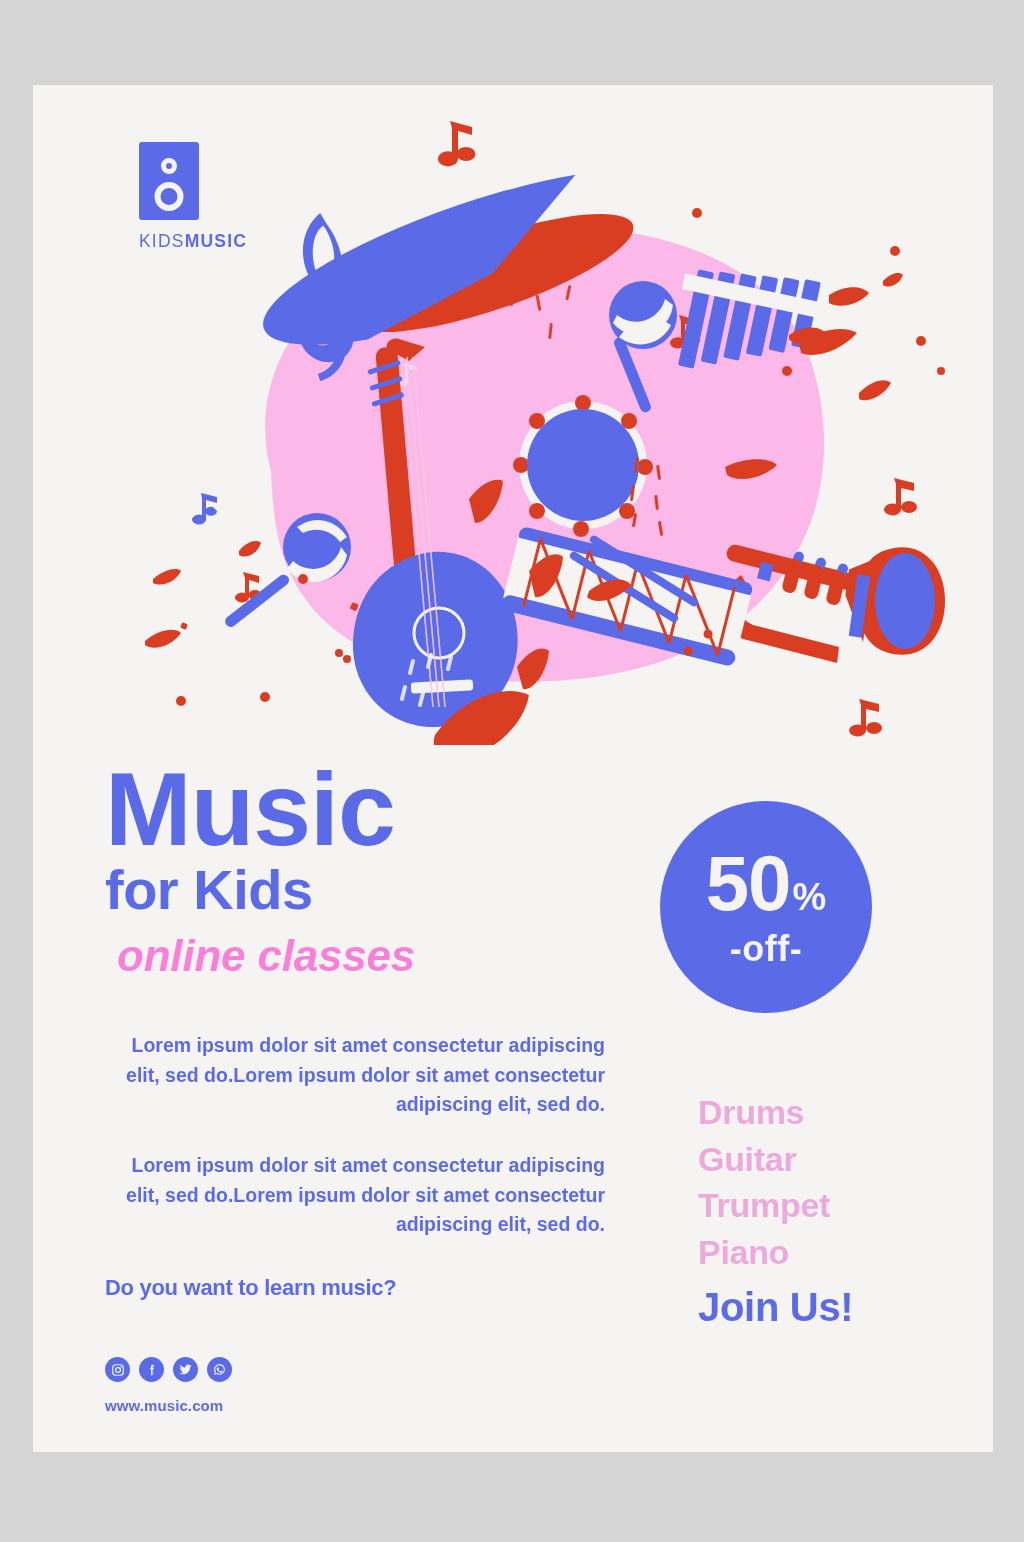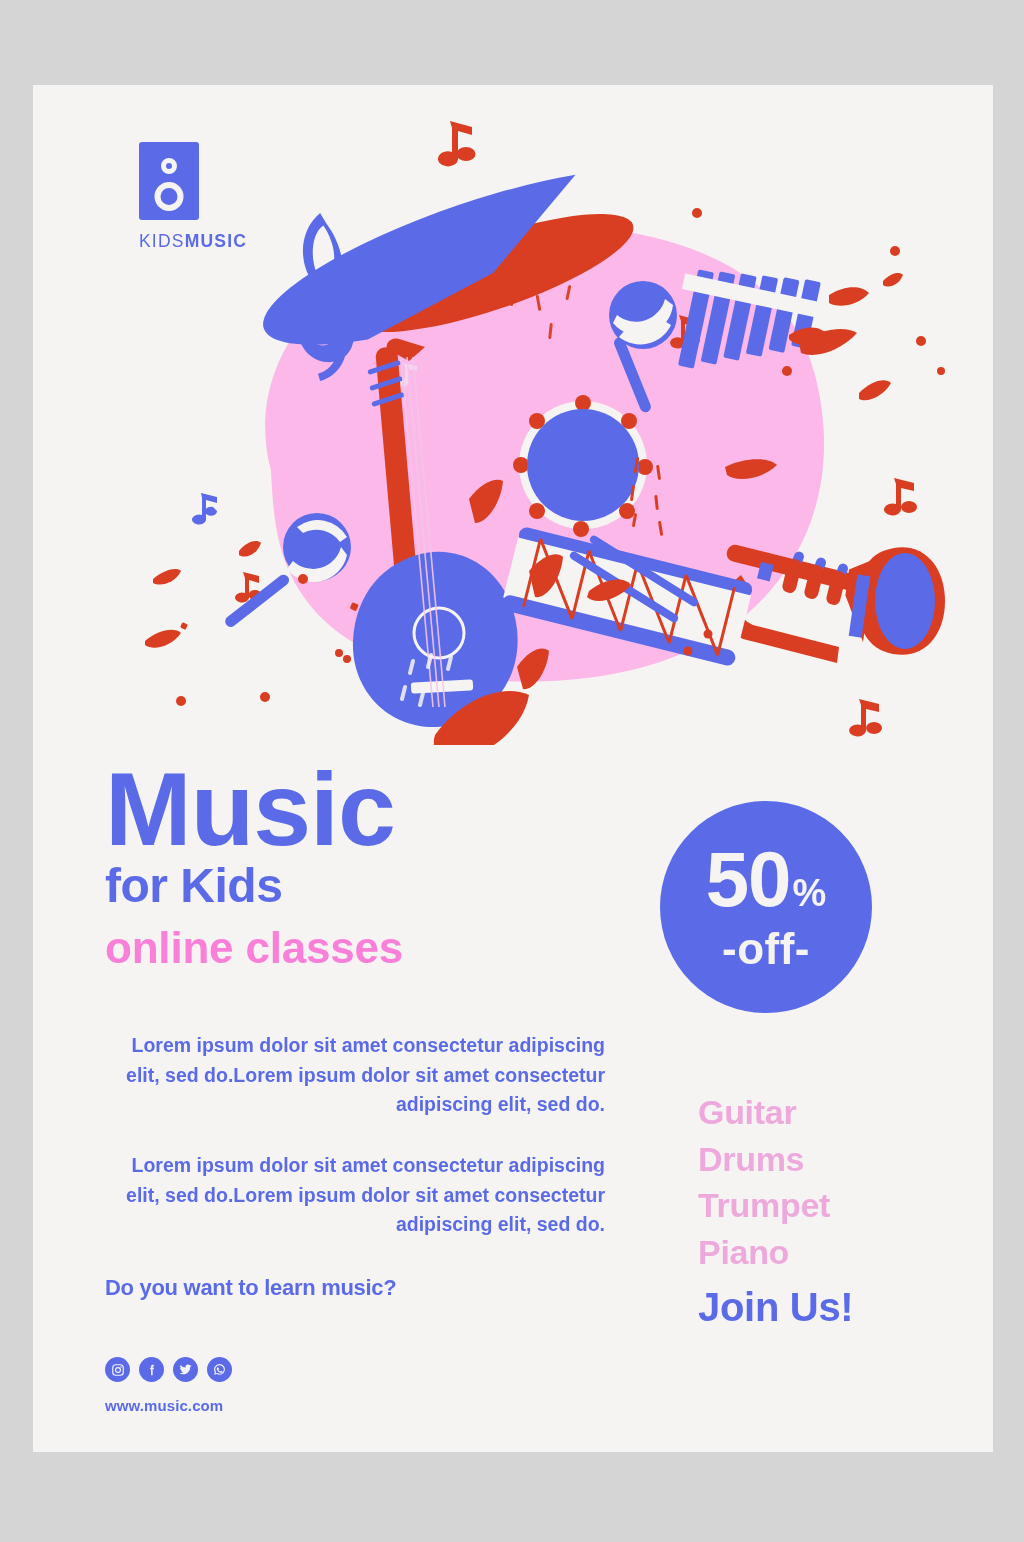--- a/index.html
+++ b/index.html
@@ -91,35 +91,36 @@
     width: 560px;
   }
   .h-music {
     font-size: 104px;
     font-weight: 800;
     color: #5b6be8;
     line-height: 0.96;
     letter-spacing: -1px;
   }
   .h-forkids {
-    font-size: 48px;
+    font-size: 56px;
     font-weight: 800;
     color: #5b6be8;
     line-height: 1.0;
     letter-spacing: -0.5px;
     margin-top: 2px;
   }
   .h-sub {
     font-size: 44px;
     font-weight: 700;
     color: #f97fd8;
     line-height: 1.0;
     margin-top: 16px;
-    margin-left: 0;
+    margin-left: 12px;
     letter-spacing: -0.2px;
+    font-style: italic;
   }
 
   
   .badge {
     position: absolute;
     left: 627px;
     top: 716px;
     width: 212px;
     height: 212px;
     border-radius: 50%;
@@ -139,21 +140,21 @@
     font-size: 78px;
     font-weight: 800;
     letter-spacing: -1px;
   }
   .badge-pct {
     font-size: 38px;
     font-weight: 800;
     margin-left: 2px;
   }
   .badge-off {
-    font-size: 44px;
+    font-size: 36px;
     font-weight: 700;
     margin-top: 6px;
     letter-spacing: 0.5px;
   }
 
   
   .body-col {
     position: absolute;
     left: 72px;
     top: 946px;
@@ -500,22 +501,22 @@
     <div class="badge-off">-off-</div>
   </div>
 
   <div class="body-col">
     <p class="body-p">Lorem ipsum dolor sit amet consectetur adipiscing elit, sed do.Lorem ipsum dolor sit amet consectetur adipiscing elit, sed do.</p>
     <p class="body-p">Lorem ipsum dolor sit amet consectetur adipiscing elit, sed do.Lorem ipsum dolor sit amet consectetur adipiscing elit, sed do.</p>
   </div>
   <div class="cta-question">Do you want to learn music?</div>
 
   <div class="list-col">
+    <div class="list-item">Drums</div>
     <div class="list-item">Guitar</div>
-    <div class="list-item">Drums</div>
     <div class="list-item">Trumpet</div>
     <div class="list-item">Piano</div>
   </div>
   <div class="join-us">Join Us!</div>
 
   <div class="socials">
     <div class="soc">
       <svg width="14" height="14" viewBox="0 0 24 24" fill="none" stroke="#f5f4f2" stroke-width="2">
         <rect x="3" y="3" width="18" height="18" rx="5"></rect>
         <circle cx="12" cy="12" r="4.2"></circle>

